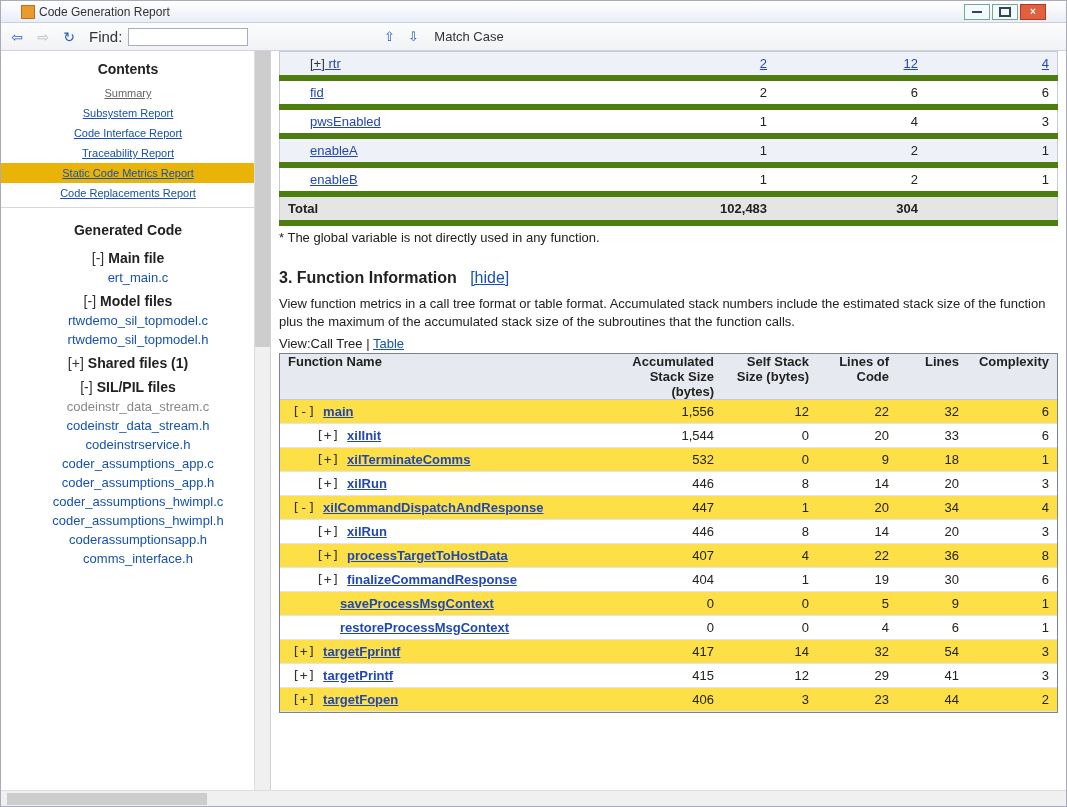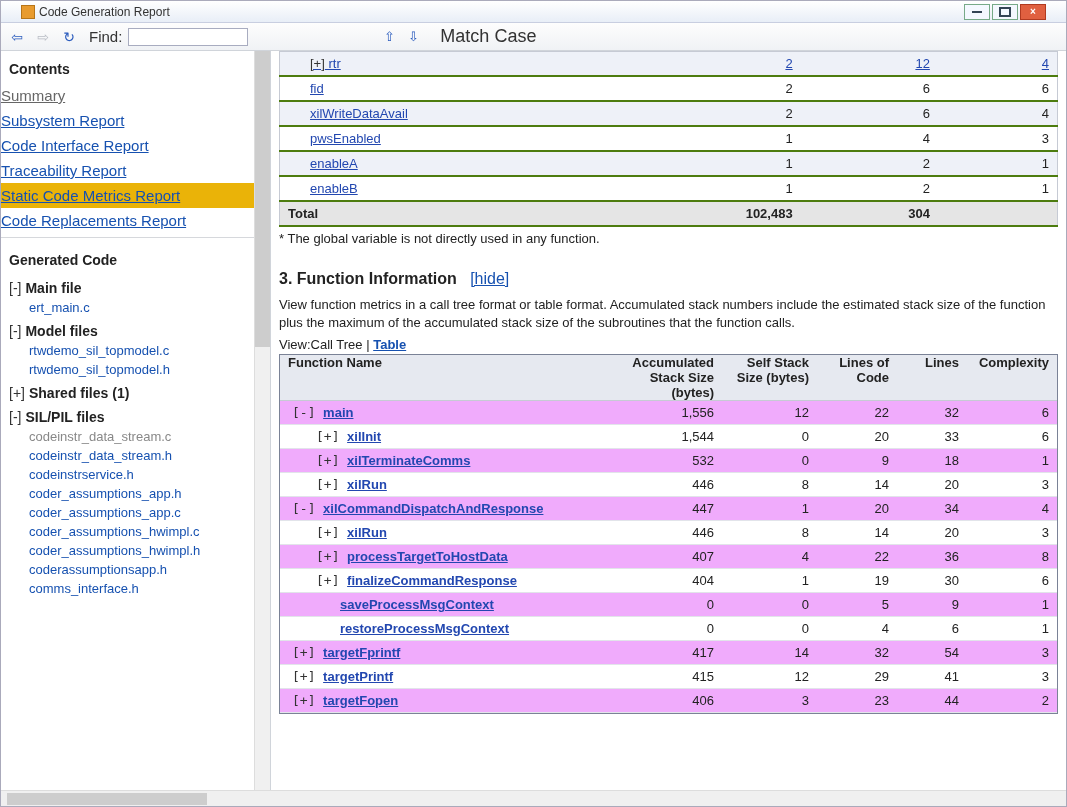--- a/index.html
+++ b/index.html
@@ -14,66 +14,66 @@
 .win-btn.max::after { content: ""; border: 2px solid #345; width: 8px; height: 6px; }
 .win-btn.close { background: #e06040; color: #fff; border-color: #b03a20; font-weight: bold; }
 
 
 .toolbar { height: 28px; background: linear-gradient(#fdfdfd,#f0f2f5); border-bottom: 1px solid #d0d4da; display: flex; align-items: center; padding: 0 6px; gap: 6px; }
 .tb-btn { width: 20px; height: 20px; display: flex; align-items: center; justify-content: center; cursor: pointer; color: #2a5bbd; font-size: 14px; }
 .tb-btn.disabled { color: #b8bcc4; cursor: default; }
 .find-label { font-size: 15px; color: #333; margin-left: 4px; }
 .find-input { width: 120px; height: 18px; border: 1px solid #a8acc0; padding: 0 2px; font-size: 12px; }
 .arrow-btn { width: 18px; height: 18px; display: flex; align-items: center; justify-content: center; color: #2a5bbd; cursor: pointer; }
-.match-case { font-size: 18px; color: #333; margin-left: 12px; }
+.match-case { font-size: 13px; color: #333; margin-left: 6px; }
 
 
 .main { flex: 1; display: flex; overflow: hidden; }
-.sidebar { width: 270px; border-right: 1px solid #d0d4da; overflow-y: auto; background: #fff; padding: 0; position: relative; }
+.sidebar { width: 270px; border-right: 1px solid #d0d4da; overflow-y: auto; background: #fff; padding: 0; position: relative; text-align: center; }
 .sidebar-scroll { position: absolute; right: 0; top: 0; width: 16px; bottom: 0; background: #f0f0f0; border-left: 1px solid #ddd; }
 .sidebar-scroll .thumb { width: 100%; height: 40%; background: #cdcdcd; }
 .sidebar-inner { padding: 0 0 8px 0; width: 254px; }
 .sb-section-title { font-weight: bold; padding: 10px 8px 6px 8px; font-size: 14px; }
 .sb-divider { border-bottom: 1px solid #d6d8dc; margin: 4px 0; }
-.sb-link { color: #1651b0; text-decoration: underline; padding: 4px 0; display: block; font-size: 15px; cursor: pointer; }
+.sb-link { color: #1651b0; text-decoration: underline; padding: 4px 0; display: block; font-size: 11px; cursor: pointer; }
 .sb-link.active-summary { color: #666; }
 .sb-link.highlighted { background: #eab308; }
 .sb-tree-label { font-weight: bold; padding: 6px 8px 2px 8px; font-size: 14px; }
 .sb-tree-toggle { color: #333; font-weight: normal; margin-right: 4px; }
 .sb-file-link { color: #1651b0; padding: 2px 8px 2px 28px; display: block; font-size: 13px; cursor: pointer; }
 .sb-file-link.disabled { color: #888; }
 
 .content { flex: 1; overflow-y: auto; padding: 0 8px 8px 8px; background: #fff; }
 
 
 .var-table { width: 100%; border-collapse: collapse; border: 1px solid #c6cad4; margin: 0; }
-.var-table td { padding: 4px 8px; border-bottom: 2px solid #4d7c0f; font-size: 13px; }
+.var-table td { padding: 4px 8px; border-bottom: 6px solid #4d7c0f; font-size: 13px; }
 .var-table tr.even { background: #eef1f8; }
 .var-table tr.odd { background: #fff; }
 .var-table td.name { color: #2247b0; text-decoration: underline; padding-left: 30px; cursor: pointer; }
 .var-table td.num { text-align: right; }
 .var-table tr.total td { font-weight: bold; background: #e5e5e5; }
 .var-table tr.truncated td { color: #2247b0; text-decoration: underline; padding-left: 30px; }
 .footnote { font-size: 13px; padding: 4px 0 10px 0; }
 
 h2.sec { font-size: 16px; font-weight: bold; padding: 14px 0 8px 0; }
 h2.sec .hide-link { color: #1651b0; text-decoration: underline; font-weight: normal; cursor: pointer; }
 .para { font-size: 13px; line-height: 1.35; padding-bottom: 6px; }
 .view-line { font-size: 13px; padding-bottom: 2px; }
-.view-line .tablelink { color: #1651b0; text-decoration: underline; cursor: pointer; font-weight: bold; }
+.view-line .tablelink { color: #1651b0; text-decoration: underline; cursor: pointer; }
 
 
 .fn-table-wrap { border: 1px solid #7a8296; }
 .fn-table { width: 100%; border-collapse: collapse; }
 .fn-table th { background: #e6e9f0; font-weight: bold; text-align: left; padding: 0 8px; border-bottom: 1px solid #c6cad4; font-size: 13px; vertical-align: top; }
 .fn-table th.num { text-align: right; }
 .fn-table td { padding: 4px 8px; font-size: 13px; border-bottom: 1px solid #e2e4ea; }
 .fn-table td.num { text-align: right; }
 .fn-table td.fn-name { color: #2247b0; }
-.fn-table tr.even { background: #f0abfc; margin-left: 37px; }
+.fn-table tr.even { background: #fde047; margin-left: 37px; }
 .fn-table tr.odd { background: #fff; }
 .fn-name .toggle { color: #333; margin-right: 4px; font-family: monospace; }
 .fn-name .lnk { text-decoration: underline; cursor: pointer; font-weight: bold; }
 .indent0 { padding-left: 4px; }
 .indent1 { padding-left: 28px; }
 .indent2 { padding-left: 52px; }
 
 
 .bottom-scroll { height: 16px; background: #f0f0f0; border-top: 1px solid #ddd; display: flex; align-items: center; }
 .bottom-scroll .thumb { width: 200px; height: 12px; background: #cdcdcd; margin-left: 6px; }
@@ -121,22 +121,22 @@
           <div class="sb-tree-label"><span class="sb-tree-toggle">[-]</span>Main file</div>
           <a class="sb-file-link">ert_main.c</a>
           <div class="sb-tree-label"><span class="sb-tree-toggle">[-]</span>Model files</div>
           <a class="sb-file-link">rtwdemo_sil_topmodel.c</a>
           <a class="sb-file-link">rtwdemo_sil_topmodel.h</a>
           <div class="sb-tree-label"><span class="sb-tree-toggle">[+]</span>Shared files (1)</div>
           <div class="sb-tree-label"><span class="sb-tree-toggle">[-]</span>SIL/PIL files</div>
           <a class="sb-file-link disabled">codeinstr_data_stream.c</a>
           <a class="sb-file-link">codeinstr_data_stream.h</a>
           <a class="sb-file-link">codeinstrservice.h</a>
+          <a class="sb-file-link">coder_assumptions_app.c</a>
           <a class="sb-file-link">coder_assumptions_app.h</a>
-          <a class="sb-file-link">coder_assumptions_app.c</a>
           <a class="sb-file-link">coder_assumptions_hwimpl.c</a>
           <a class="sb-file-link">coder_assumptions_hwimpl.h</a>
           <a class="sb-file-link">coderassumptionsapp.h</a>
           <a class="sb-file-link">comms_interface.h</a>
         </div>
     </div>
     <div class="sidebar-scroll">
         <div class="thumb"></div>
       </div>
   </div>
@@ -149,26 +149,20 @@
             <td class="name"><span style="color:#333;text-decoration:none">[+]</span> rtr</td>
             <td class="num">2</td>
             <td class="num">12</td>
             <td class="num">4</td>
           </tr>
           <tr class="odd">
             <td class="name">fid</td>
             <td class="num">2</td>
             <td class="num">6</td>
             <td class="num">6</td>
-          </tr>
-          <tr class="even">
-            <td class="name">xilWriteDataAvail</td>
-            <td class="num">2</td>
-            <td class="num">6</td>
-            <td class="num">4</td>
           </tr>
           <tr class="odd">
             <td class="name">pwsEnabled</td>
             <td class="num">1</td>
             <td class="num">4</td>
             <td class="num">3</td>
           </tr>
           <tr class="even">
             <td class="name">enableA</td>
             <td class="num">1</td>

